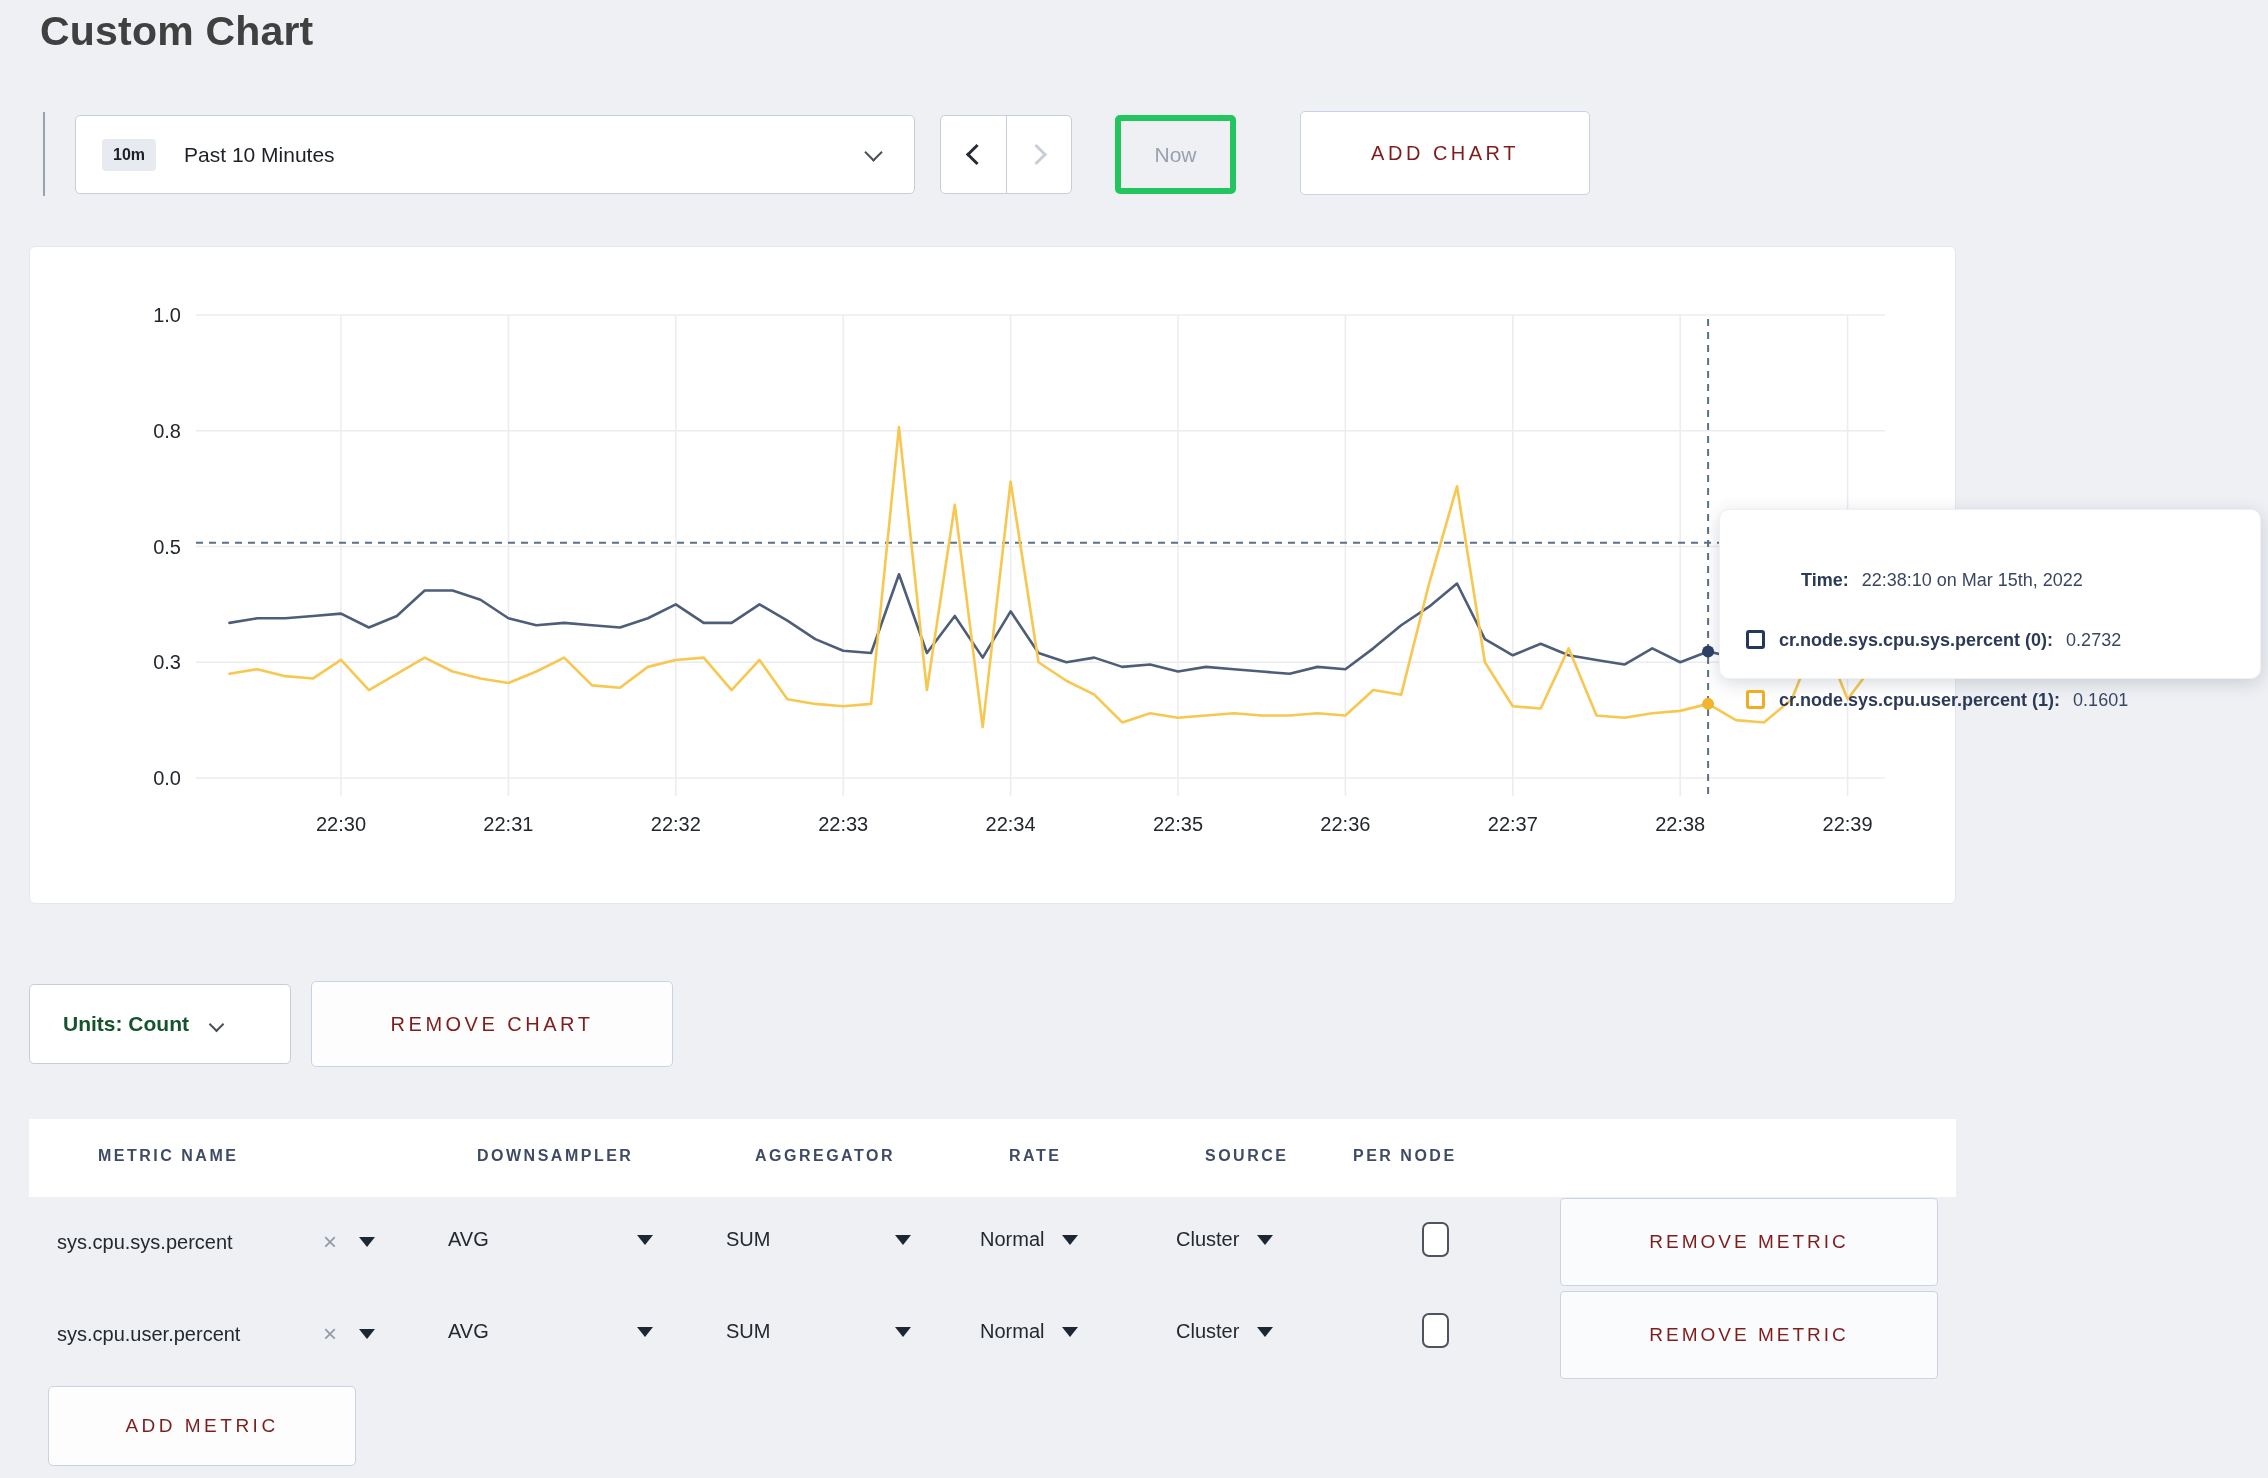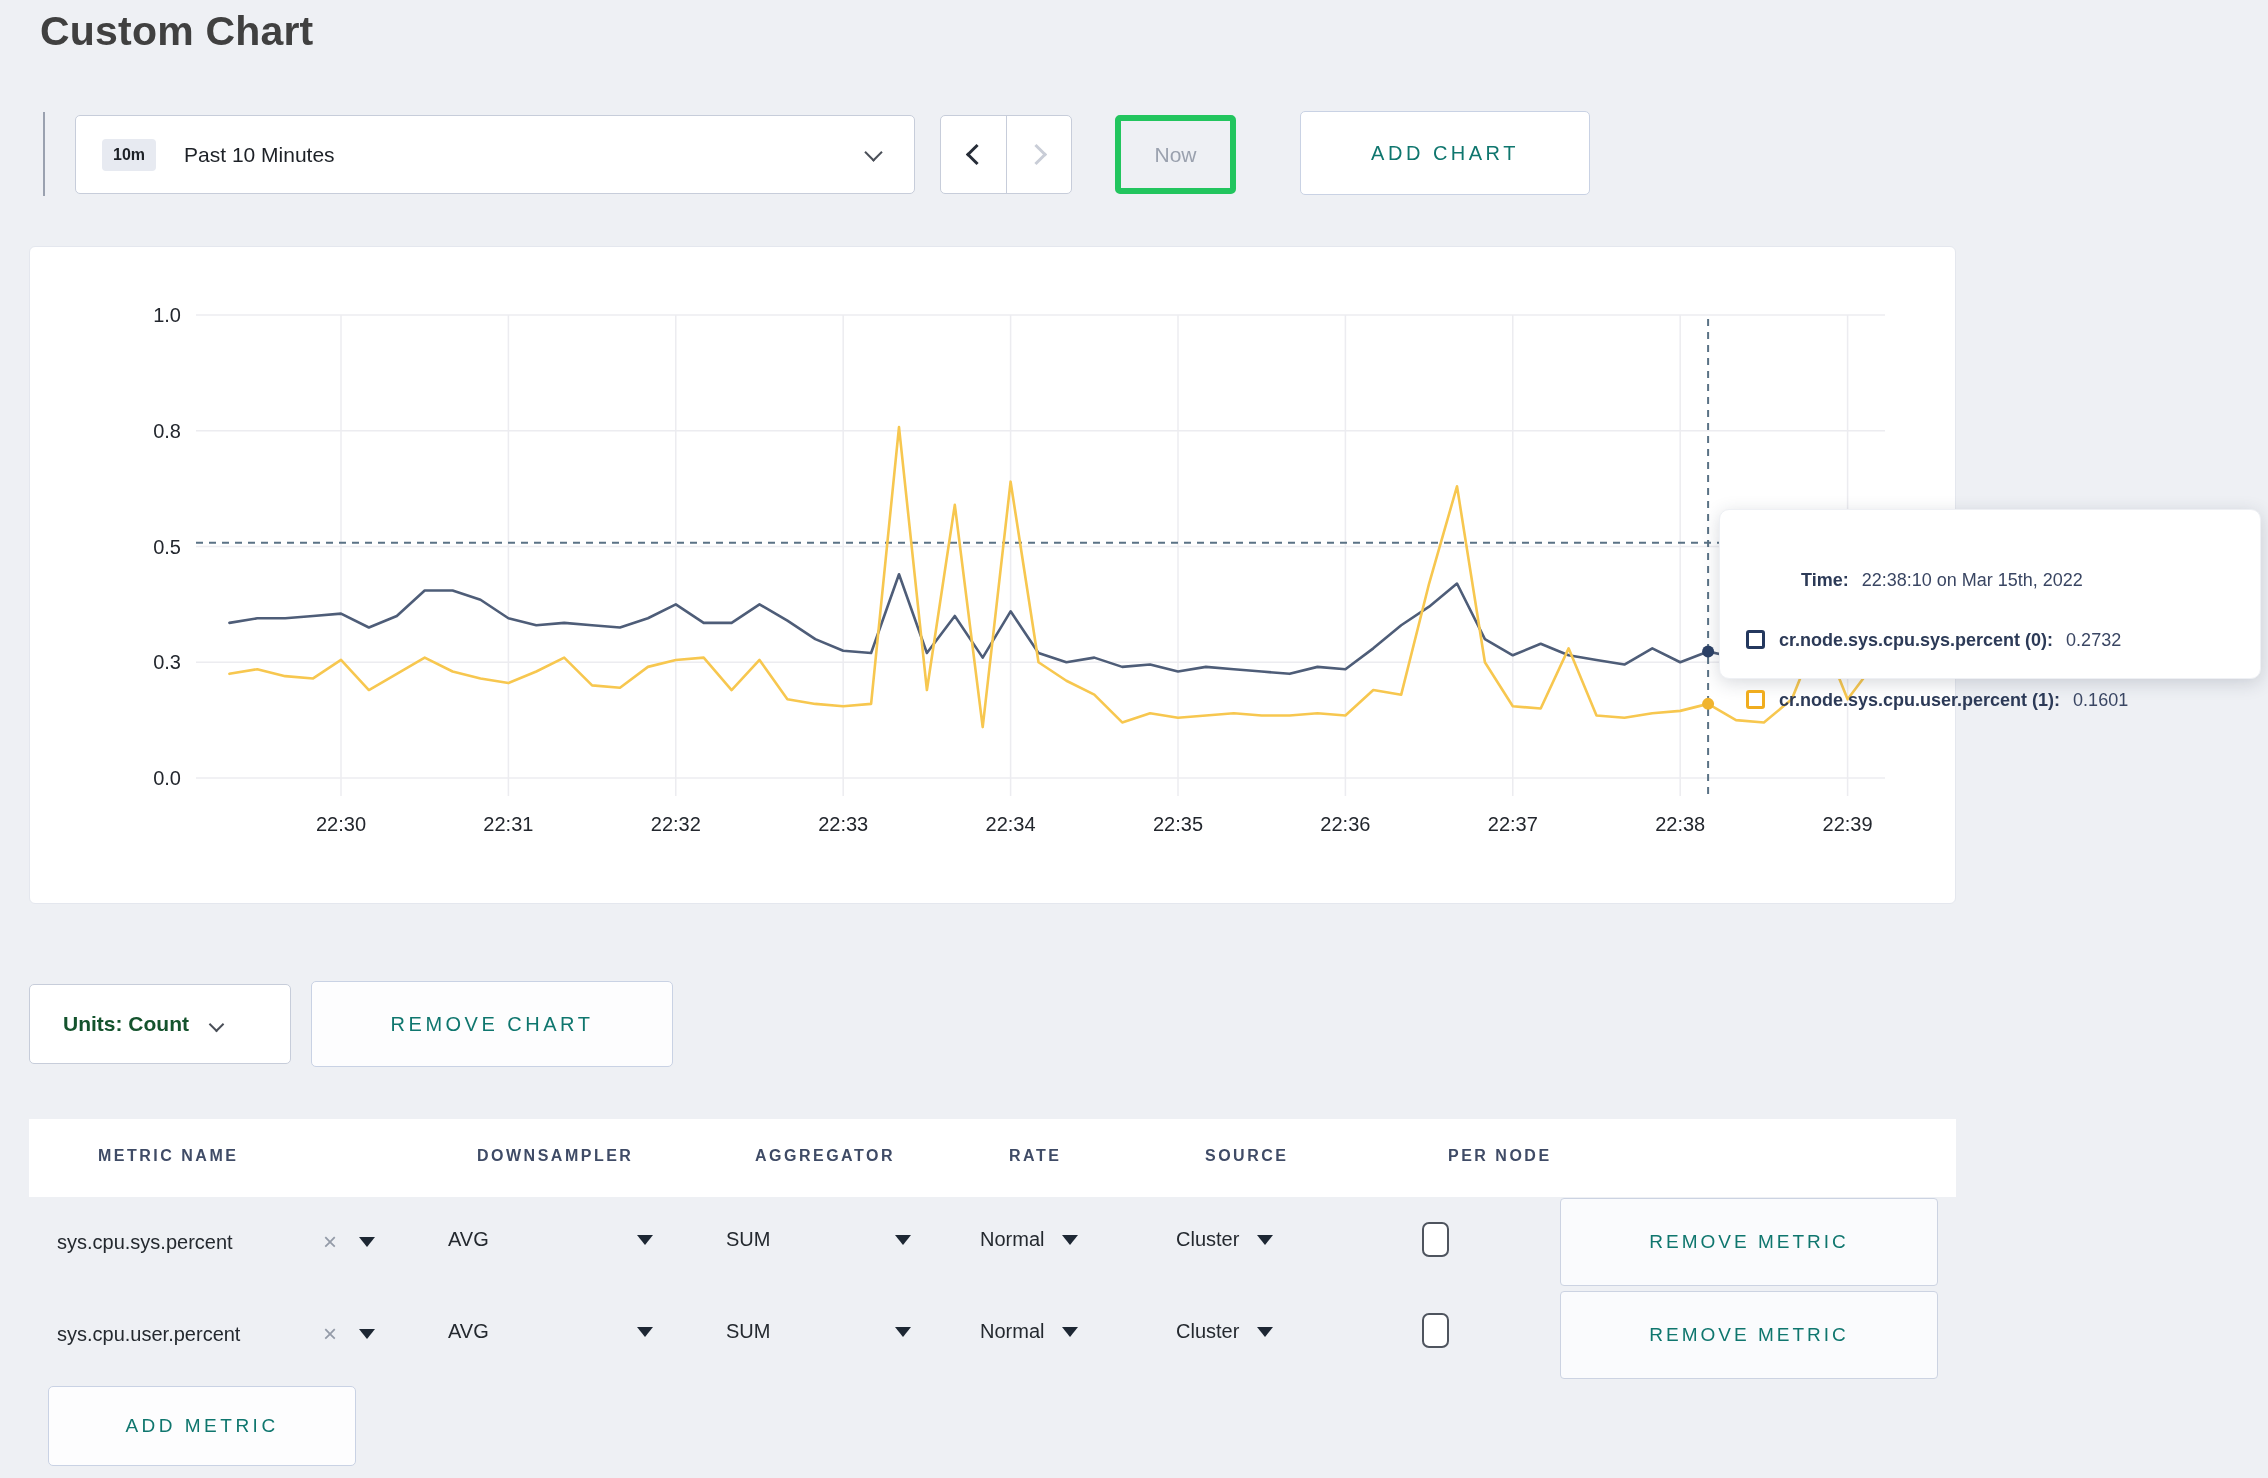--- a/index.html
+++ b/index.html
@@ -21,21 +21,21 @@
   .time-dropdown .chev { position:absolute; right:34px; top:30px; }
 
   .arrow-group { left:940px; top:115px; width:132px; height:79px; padding:0; }
   .arrow-half { width:50%; height:100%; display:flex; align-items:center; justify-content:center; cursor:pointer; }
   .arrow-half + .arrow-half { border-left:1px solid #c7cdda; }
   .chevL { width:15px; height:15px; border-top:3px solid #262c37; border-left:3px solid #262c37; transform:rotate(-45deg); margin-left:6px; }
   .chevR { width:15px; height:15px; border-top:3px solid #c9cdd7; border-right:3px solid #c9cdd7; transform:rotate(45deg); margin-right:6px; }
 
   .now-button { left:1115px; top:115px; width:121px; height:79px; background:transparent; border:6px solid #22c55e; border-radius:5px; display:flex; align-items:center; justify-content:center; font-size:21px; color:#9aa1ae; cursor:default; }
 
-  .btn-blue { display:flex; align-items:center; justify-content:center; background:#fff; border:1px solid #c9d2e4; border-radius:5px; color:#0f766e; font-size:20px; letter-spacing:3.5px; font-weight:500; cursor:pointer; }
+  .btn-blue { display:flex; align-items:center; justify-content:center; background:#fff; border:1px solid #c9d2e4; border-radius:5px; color:#7f1d1d; font-size:20px; letter-spacing:3.5px; font-weight:500; cursor:pointer; }
   .add-chart { left:1300px; top:111px; width:290px; height:84px; }
 
   
   .chart-card { left:29px; top:246px; width:1927px; height:658px; background:#fff; border:1px solid #e4e7ee; border-radius:6px; }
   .chart-card svg { position:absolute; left:0; top:0; }
   text.tick { font-size:20px; fill:#23272e; font-family:"Liberation Sans",sans-serif; }
 
   
   .tooltip { left:1719px; top:509px; width:542px; height:170px; background:#fff; border:1px solid #eef0f4;
              border-radius:10px; box-shadow:0 4px 18px rgba(40,50,70,.18); padding:21px 26px 0 26px; color:#2f3e5c; }
@@ -161,21 +161,21 @@
   </div>
 
   <div class="abs btn-blue remove-chart">REMOVE CHART</div>
 
   <div class="abs table-header-band">
     <span class="th" style="left:69px">METRIC NAME</span>
     <span class="th" style="left:448px">DOWNSAMPLER</span>
     <span class="th" style="left:726px">AGGREGATOR</span>
     <span class="th" style="left:980px">RATE</span>
     <span class="th" style="left:1176px">SOURCE</span>
-    <span class="th" style="left:1419px">PER NODE</span>
+    <span class="th" style="left:1324px">PER NODE</span>
   </div>
 
   <div>
     <div class="cell sel metric-cell" style="top:1228px">
       <span>sys.cpu.sys.percent</span>
       <span class="grp">
           <span class="x-clear">×</span>
           <span class="caret"></span>
         </span>
     </div>

